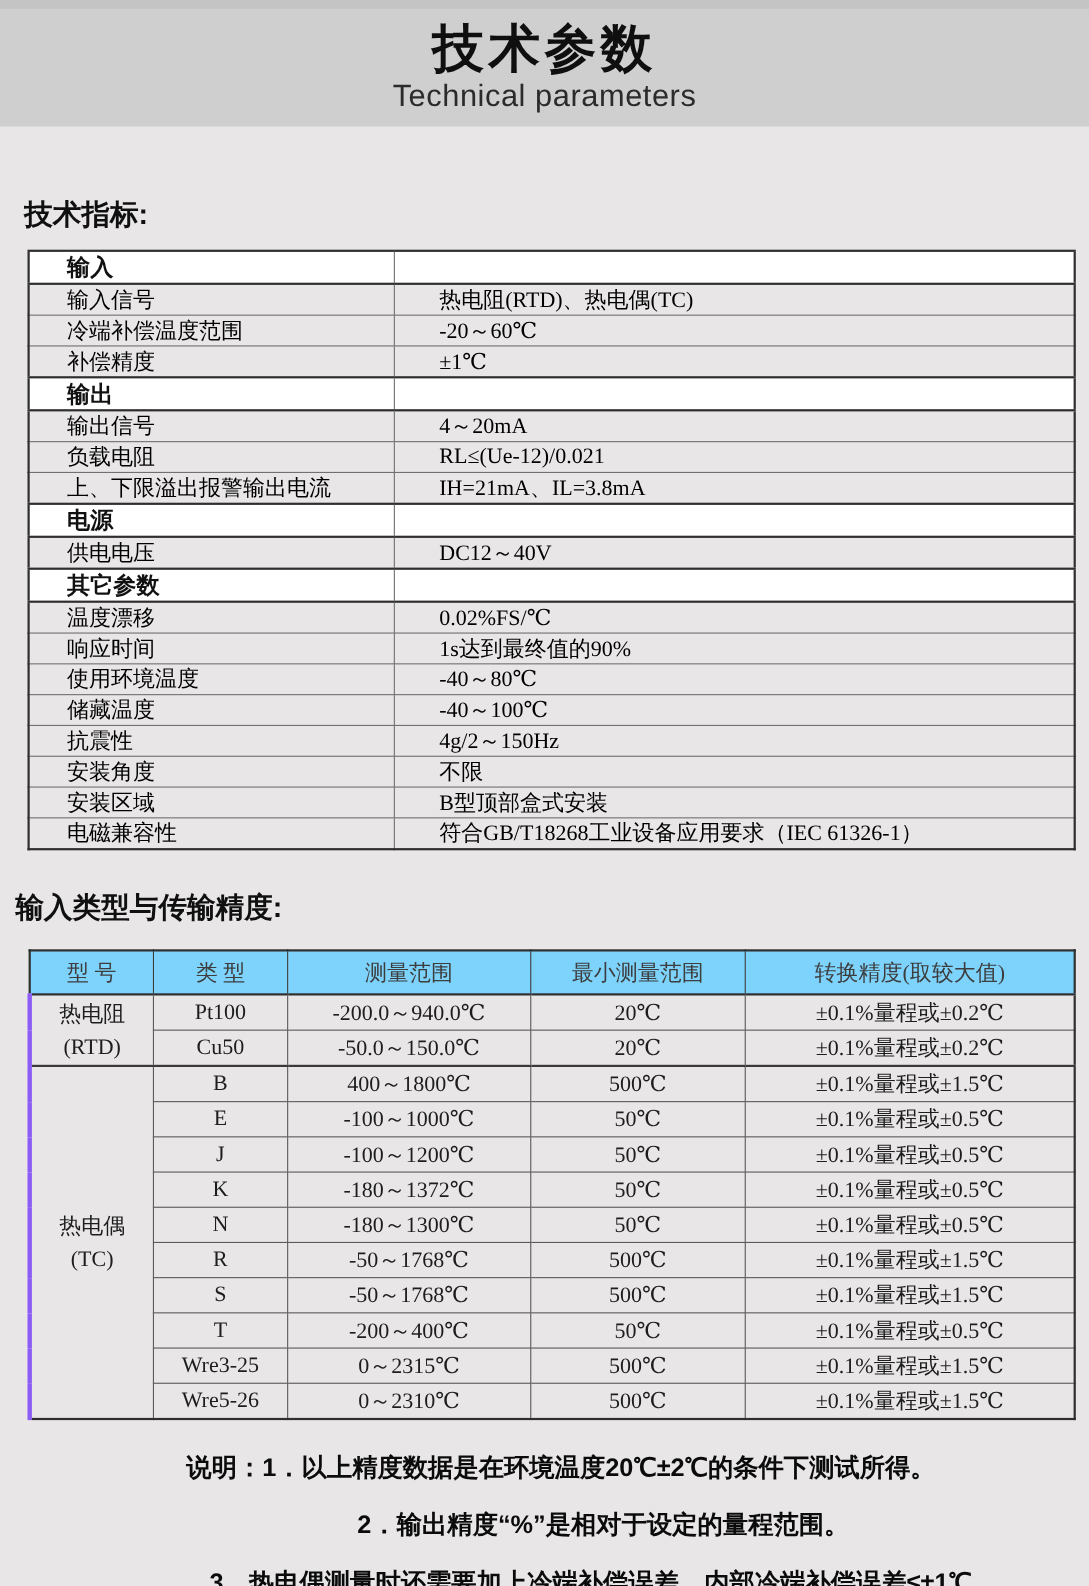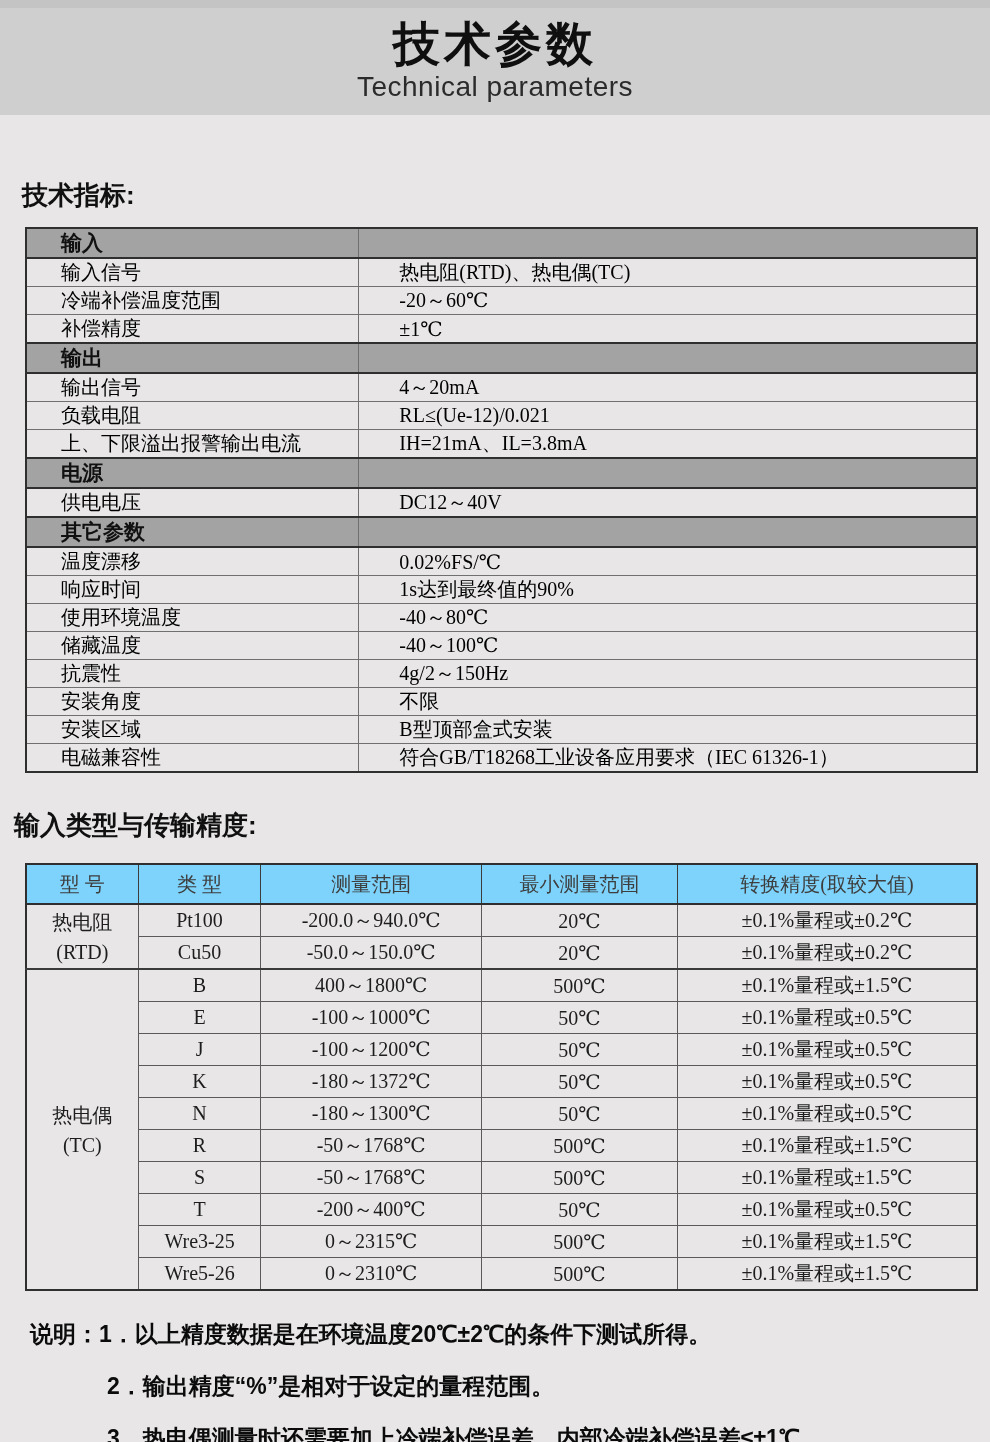--- a/index.html
+++ b/index.html
@@ -45,21 +45,21 @@
     height:27px;
     border:1px solid #707070;
     border-left:1px solid #3c3c3c;
     font-family:"Liberation Serif","DejaVu Serif",serif;
     font-size:20px;color:#000000;
     padding:0 0 0 40px;
     overflow:hidden;white-space:nowrap;
   }
   #spec-table td.label{padding-left:34px;}
   #spec-table tr.section-row td{
-    background:#a3a3a3;
+    background:#ffffff;
     border-top:2px solid #2f2f2f;
     border-bottom:2px solid #2f2f2f;
     font-family:"Liberation Sans",sans-serif;
     font-size:21px;font-weight:bold;color:#111;
   }
   
   #type-table{
     width:953px;margin:22px 0 0 25px;
     border:2px solid #2f2f2f;
   }
@@ -75,28 +75,28 @@
   #type-table td{
     height:29px;
     border:1px solid #5a5a5a;
     font-family:"Liberation Serif","DejaVu Serif",serif;
     font-size:20px;color:#1d1d1d;
     text-align:center;white-space:nowrap;overflow:hidden;
   }
   #type-table tr.group-start td{border-top:2px solid #3a3a3a;}
   #type-table td.model-cell{
     vertical-align:middle;line-height:30px;
-    border-left:1px solid #8b5cf6;
+    border-left:4px solid #8b5cf6;
   }
   
   .notes{
     margin:28px 0 0 30px;
     font-size:23px;font-weight:bold;color:#0b0b0b;
   }
-  .note-line{line-height:30px;margin-bottom:22px;white-space:nowrap;}
+  .note-line{line-height:30px;margin-bottom:22px;white-space:nowrap;text-align:center;}
   .note-line .indent{display:inline-block;width:77px;}
 </style>
 </head>
 <body>
 
 <div class="banner">
   <div class="title-cn">技术参数</div>
   <div class="title-en">Technical parameters</div>
 </div>
 

